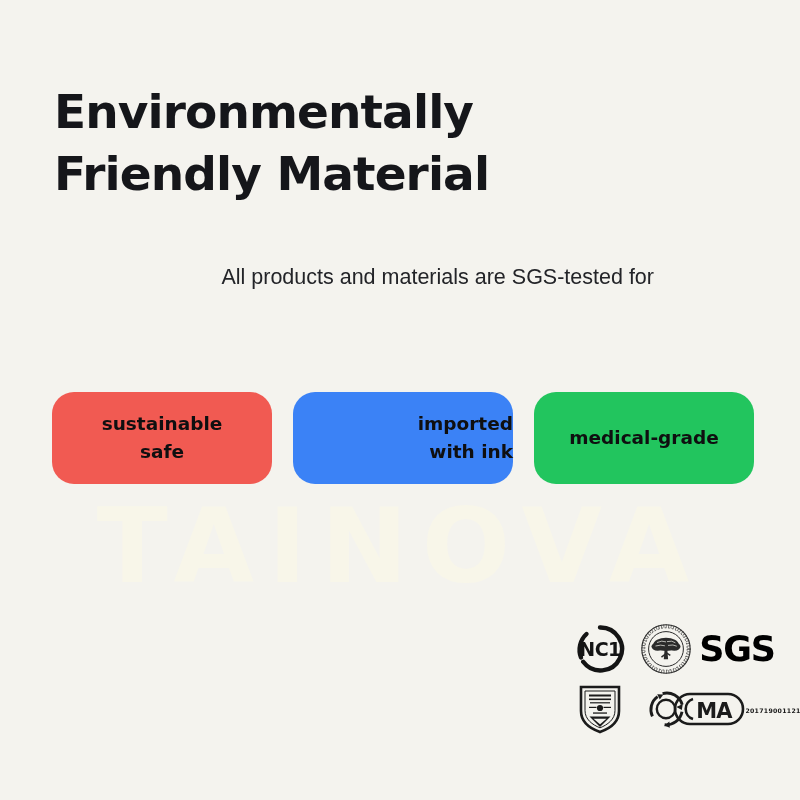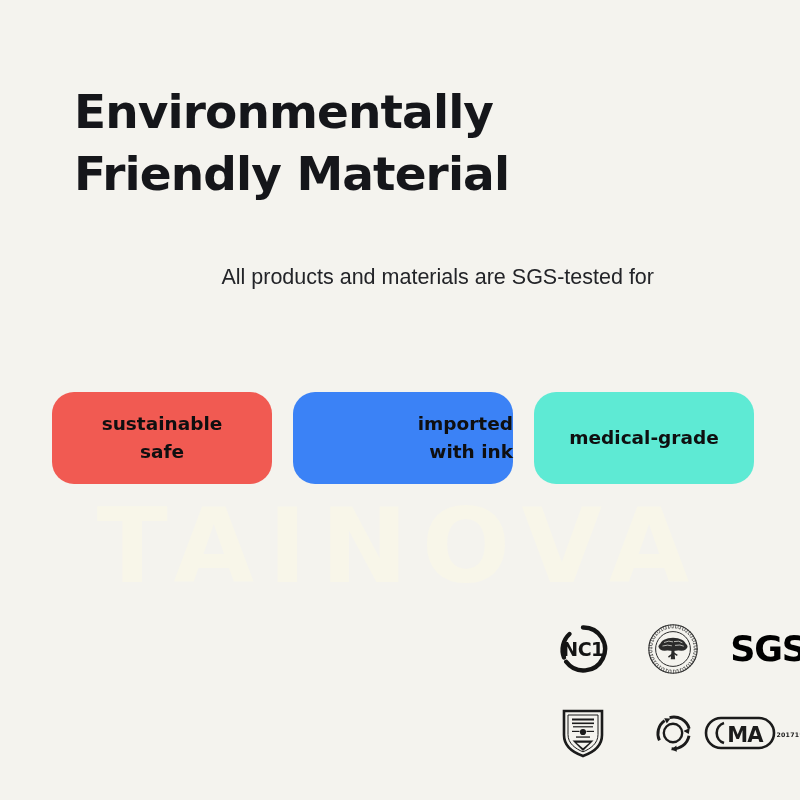--- a/index.html
+++ b/index.html
@@ -47,21 +47,21 @@
     left: 54px;
     top: 50px;
     width: 640px;
     font-family: "DejaVu Sans", sans-serif;
     font-weight: bold;
     font-size: 47px;
     line-height: 1.30;
     letter-spacing: -0.9px;
     color: #15161a;
   }
-  #heading .hl { display: block; margin-left: 20px; }
+  #heading .hl { display: block; }
 
   
   #subcopy {
     position: absolute;
     left: 54px;
     top: 236px;
     width: 600px;
     font-family: "Liberation Sans", sans-serif;
     font-size: 21.5px;
     line-height: 1.82;
@@ -91,29 +91,28 @@
     line-height: 1.52;
     color: #0f0f10;
     text-align: center;
     border-radius: 22px;
   }
   .chip span { display: block; }
 
   
   #certs {
     position: absolute;
-    left: 550px;
+    left: 567px;
     top: 618px;
     width: 208px;
     display: grid;
     grid-template-columns: 66px 66px 76px;
     grid-template-rows: 62px 58px;
     align-items: center;
     justify-items: center;
-    gap: 24px;
   }
   .cert { position: relative; }
 
   .cert-sgs {
     font-family: "DejaVu Sans", sans-serif;
     font-weight: bold;
     font-size: 35px;
     letter-spacing: -1.2px;
     color: #000000;
     line-height: 1;
@@ -153,21 +152,21 @@
     <div class="chip" style="background: rgb(241, 90, 82); color: rgb(15, 15, 16);">
       <span>sustainable</span>
       <span>safe</span>
     </div>
 
     <div class="chip" style="background: #3b82f6; color: rgb(15, 15, 16); align-items: flex-end;">
       <span>imported</span>
       <span>with ink</span>
     </div>
 
-    <div class="chip" style="background: #5eead4; color: rgb(15, 15, 16);">
+    <div class="chip" style="background: #22c55e; color: rgb(15, 15, 16);">
       <span>medical-grade</span>
     </div>
 
   </div>
 
   <div id="certs">
 
     <div class="cert">
       <svg width="52" height="52" viewBox="0 0 52 52" aria-hidden="true">
         <path d="M26 4.5 A21.5 21.5 0 1 1 9.2 38.8" fill="none" stroke="#141414" stroke-width="4.4" stroke-linecap="round"></path>

